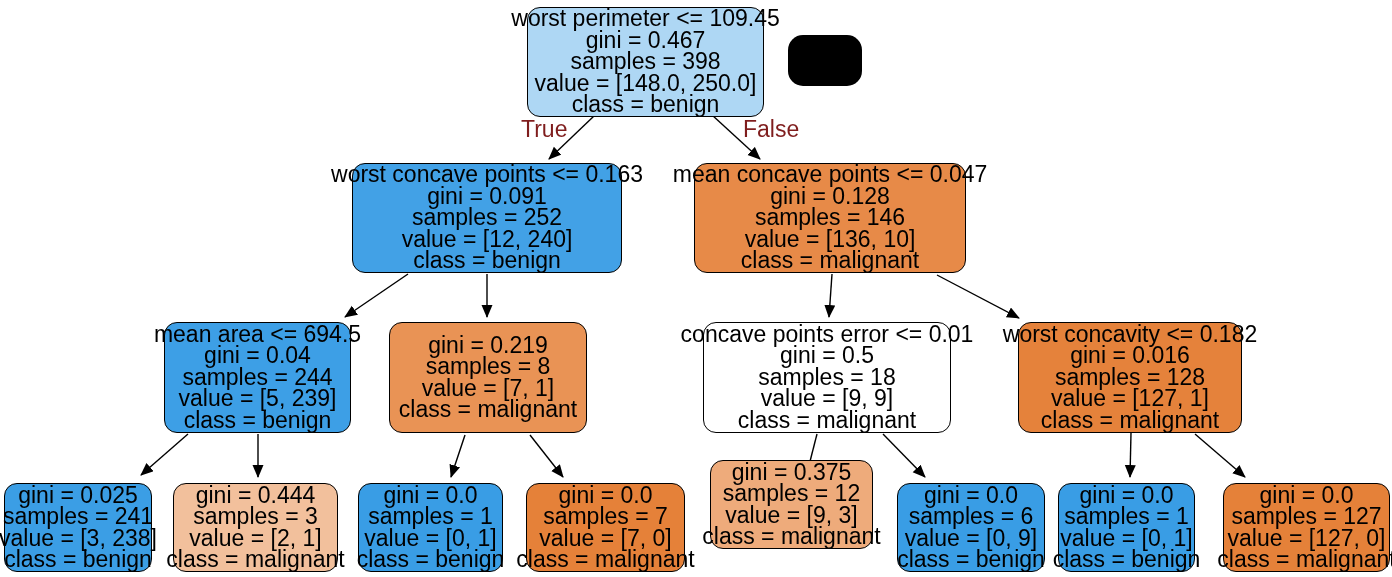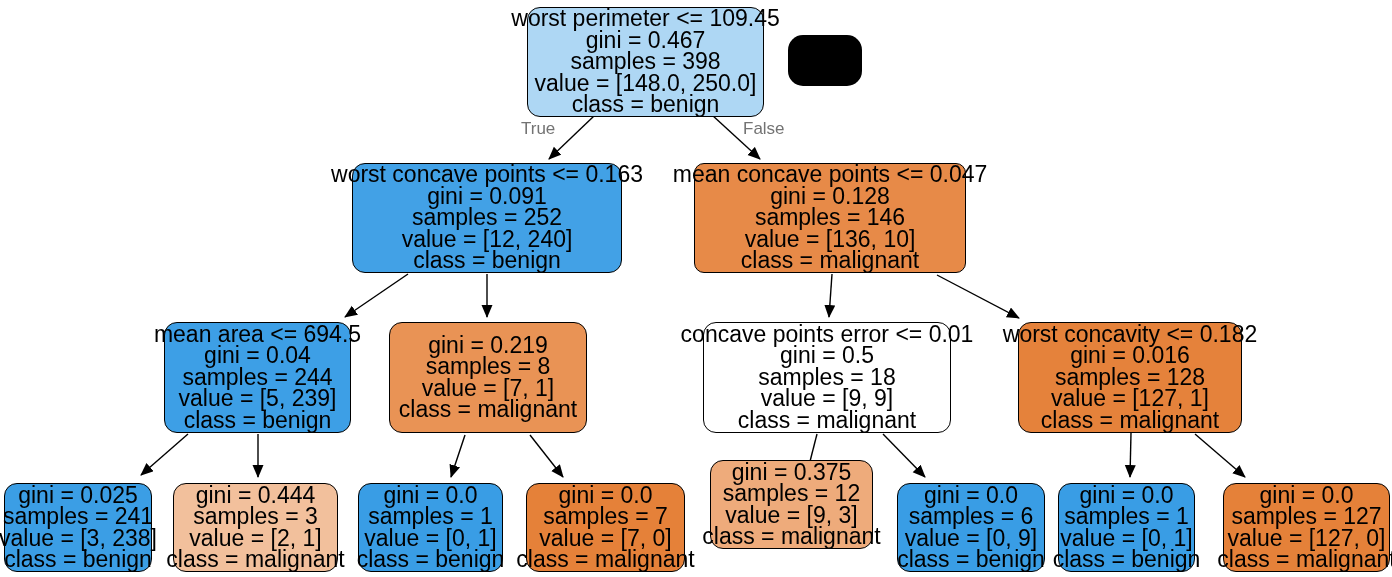--- a/index.html
+++ b/index.html
@@ -42,22 +42,22 @@
   .node .line {
     line-height: 21.5px;
     white-space: nowrap;
   }
   .black-node {
     position: absolute;
     border-radius: 15px;
   }
   .edge-label {
     position: absolute;
-    color: #737373;
-    font-size: 17px;
+    color: #7f1d1d;
+    font-size: 23px;
     line-height: 18px;
   }
 </style>
 </head>
 <body>
 
 <div class="canvas">
 
   <svg class="edges" width="1392" height="577" viewBox="0 0 1392 577">
     <defs>
@@ -95,21 +95,21 @@
   </div>
 
   <div class="node" style="left: 352px; top: 163px; width: 270px; height: 110px; background-color: rgb(66, 161, 230);">
     <div class="line">worst concave points &lt;= 0.163</div>
     <div class="line">gini = 0.091</div>
     <div class="line">samples = 252</div>
     <div class="line">value = [12, 240]</div>
     <div class="line">class = benign</div>
   </div>
 
-  <div class="node" style="left: 694px; top: 163px; width: 272px; height: 110px; background-color: rgb(231, 138, 72); border-radius: 10px;">
+  <div class="node" style="left: 694px; top: 163px; width: 272px; height: 110px; background-color: rgb(231, 138, 72);">
     <div class="line">mean concave points &lt;= 0.047</div>
     <div class="line">gini = 0.128</div>
     <div class="line">samples = 146</div>
     <div class="line">value = [136, 10]</div>
     <div class="line">class = malignant</div>
   </div>
 
   <div class="node" style="left: 164px; top: 322px; width: 187px; height: 111px; background-color: rgb(61, 159, 230);">
     <div class="line">mean area &lt;= 694.5</div>
     <div class="line">gini = 0.04</div>

